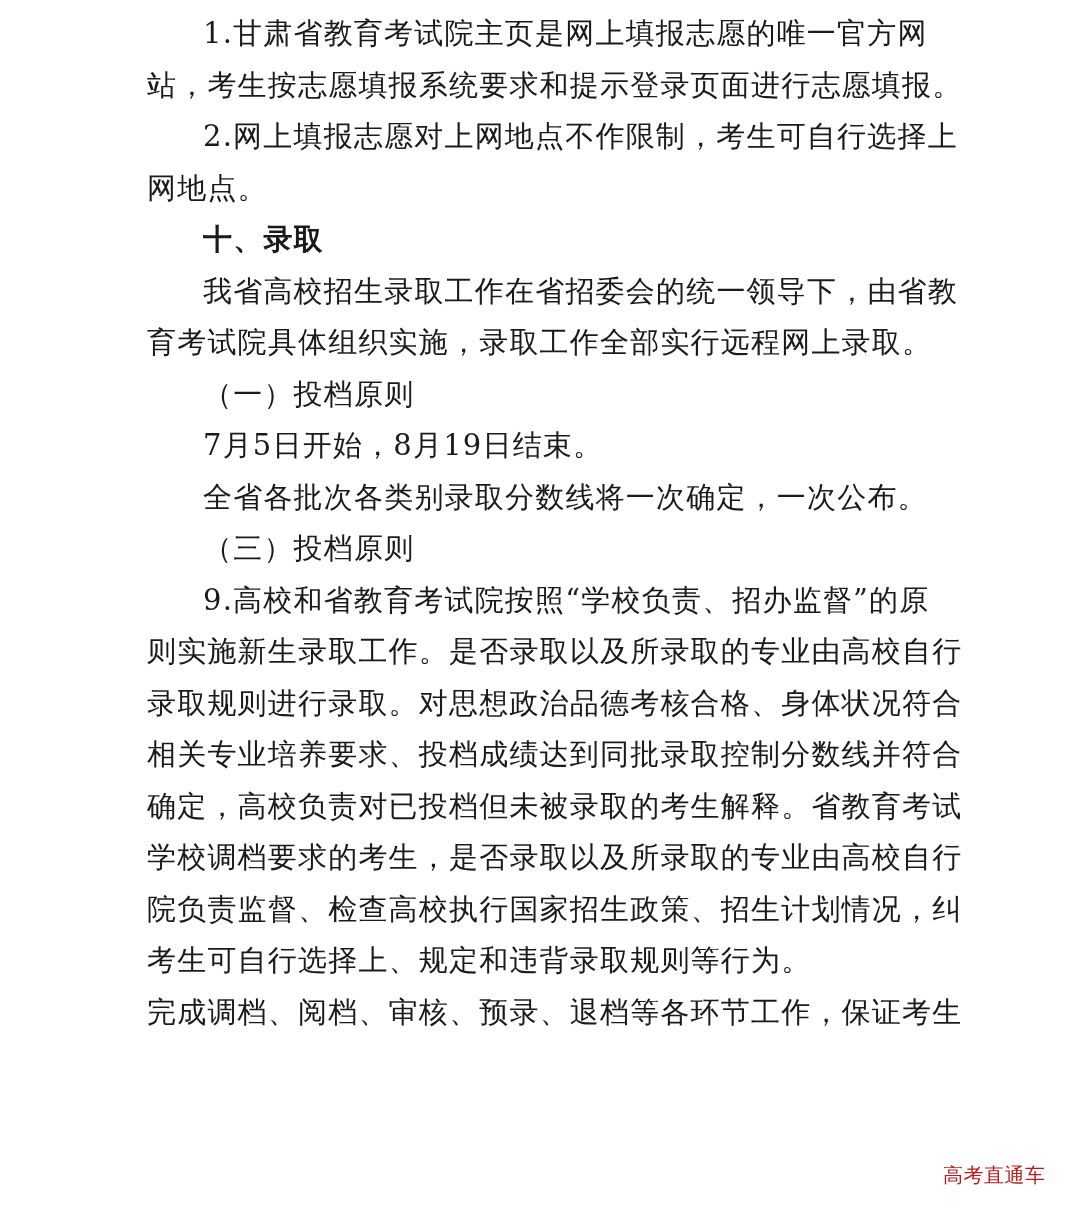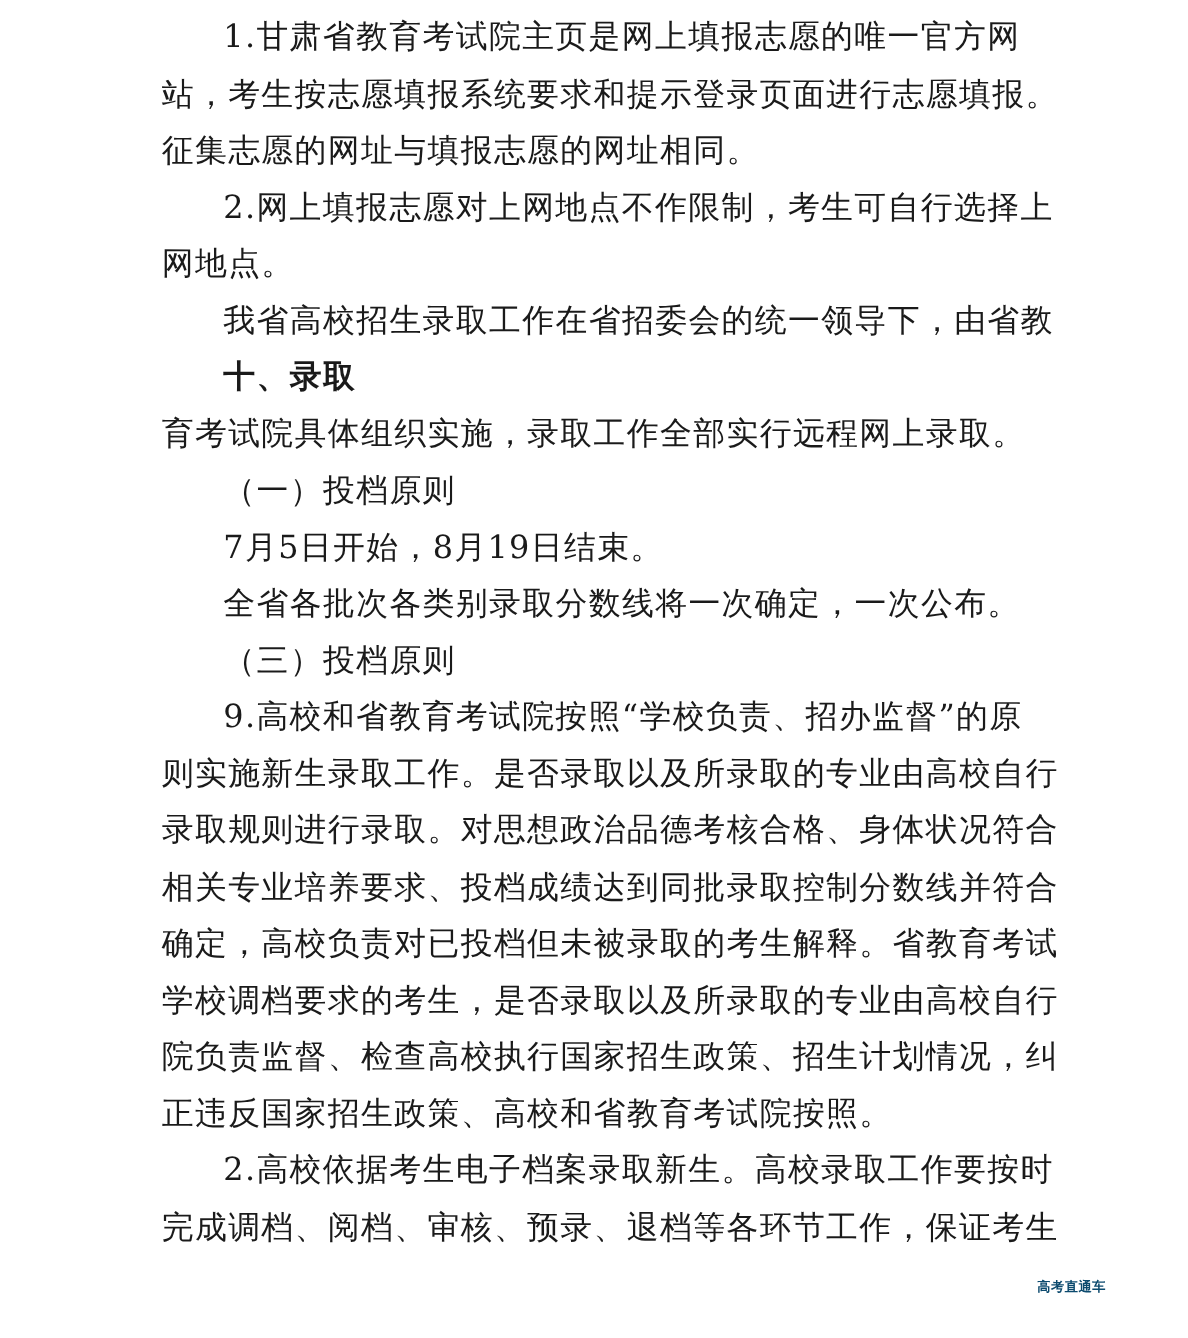--- a/index.html
+++ b/index.html
@@ -31,47 +31,44 @@
   }
   .indent { padding-left: 56px; }
   .bold { font-weight: bold; font-family: "DejaVu Sans", "Liberation Sans", sans-serif; }
   .sub-head { padding-left: 56px; font-family: "DejaVu Sans", "Liberation Sans", sans-serif; }
   .url { font-family: "DejaVu Serif", "Liberation Serif", serif; font-weight: normal; letter-spacing: 0.5px; }
   .watermark {
     position: absolute;
     left: 943px;
     top: 1162px;
     font-family: "DejaVu Sans", "Liberation Sans", sans-serif;
-    font-size: 12px;
-    color: #0c4a6e;
+    font-size: 20px;
+    color: #b91c1c;
     letter-spacing: 0.5px;
-    font-weight: bold;
   }
 </style>
 </head>
 <body>
 
 <div class="page">
   <div class="line indent">1.甘肃省教育考试院主页是网上填报志愿的唯一官方网</div>
   <div class="line">站，考生按志愿填报系统要求和提示登录页面进行志愿填报。</div>
-  <div class="line">征集志愿的网址与填报志愿的网址相同。</div>
   <div class="line indent">2.网上填报志愿对上网地点不作限制，考生可自行选择上</div>
   <div class="line">网地点。</div>
+  <div class="line indent bold">十、录取</div>
   <div class="line indent">我省高校招生录取工作在省招委会的统一领导下，由省教</div>
-  <div class="line indent bold">十、录取</div>
   <div class="line">育考试院具体组织实施，录取工作全部实行远程网上录取。</div>
   <div class="line sub-head">（一）投档原则</div>
   <div class="line indent">7月5日开始，8月19日结束。</div>
   <div class="line indent">全省各批次各类别录取分数线将一次确定，一次公布。</div>
   <div class="line sub-head">（三）投档原则</div>
   <div class="line indent">9.高校和省教育考试院按照“学校负责、招办监督”的原</div>
   <div class="line">则实施新生录取工作。是否录取以及所录取的专业由高校自行</div>
   <div class="line">录取规则进行录取。对思想政治品德考核合格、身体状况符合</div>
   <div class="line">相关专业培养要求、投档成绩达到同批录取控制分数线并符合</div>
   <div class="line">确定，高校负责对已投档但未被录取的考生解释。省教育考试</div>
   <div class="line">学校调档要求的考生，是否录取以及所录取的专业由高校自行</div>
   <div class="line">院负责监督、检查高校执行国家招生政策、招生计划情况，纠</div>
-  <div class="line">正违反国家招生政策、高校和省教育考试院按照。</div>
-  <div class="line indent">2.高校依据考生电子档案录取新生。高校录取工作要按时</div>
+  <div class="line">考生可自行选择上、规定和违背录取规则等行为。</div>
   <div class="line">完成调档、阅档、审核、预录、退档等各环节工作，保证考生</div>
 </div>
 
 <div class="watermark">高考直通车</div>
 
 </body></html>

